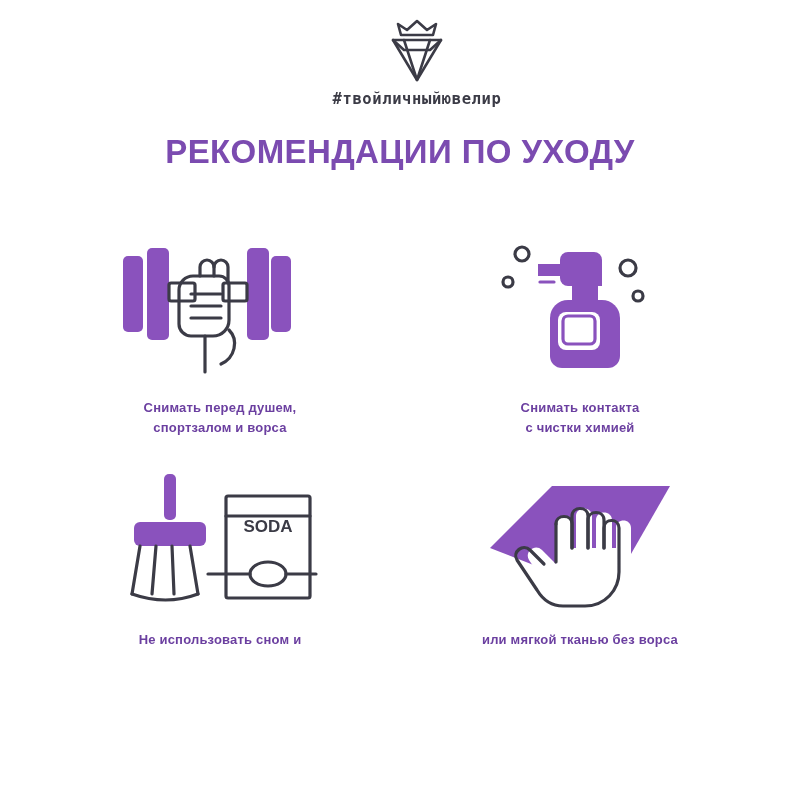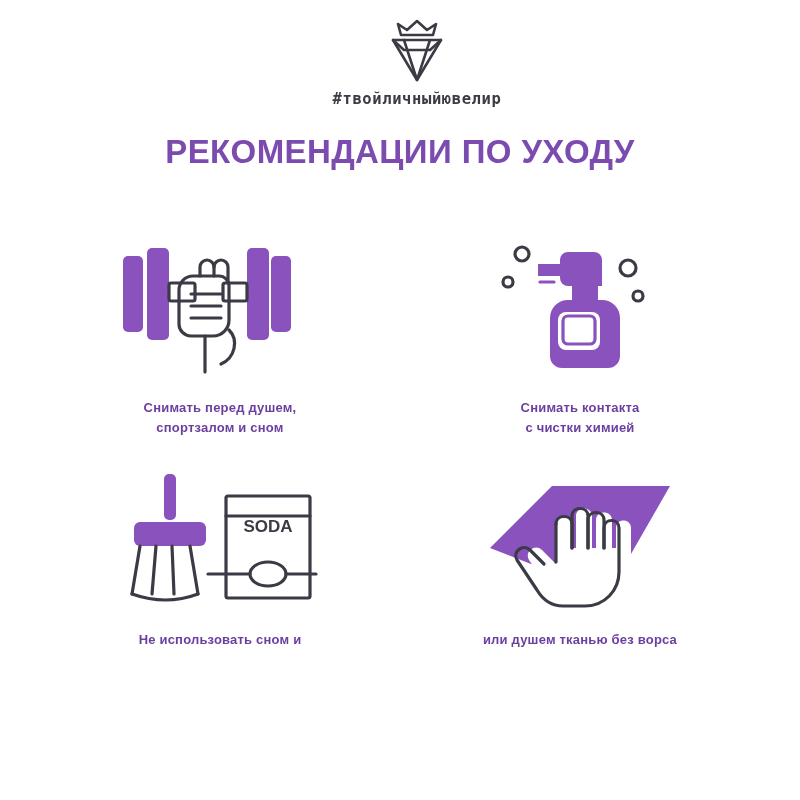--- a/index.html
+++ b/index.html
@@ -147,21 +147,21 @@
           <path class="st" d="M86 56 h30"></path>
           <path class="st" d="M86 68 h30"></path>
           <path class="st" d="M86 80 h30"></path>
 
           <path class="st" d="M100 98 v36"></path>
           <path class="st" d="M124 92 c10 10 6 28 -8 34"></path>
         </svg>
       </div>
       <div class="caption">
         <span class="cline">Снимать перед душем,</span>
-        <span class="cline">спортзалом и сном</span>
+        <span class="cline">спортзалом и ворса</span>
       </div>
     </div>
 
     <div class="cell">
       <div class="art">
         <svg width="200" height="150" viewBox="0 0 200 150" xmlns="http://www.w3.org/2000/svg" aria-hidden="true">
 
           <circle class="st" cx="42" cy="16" r="7"></circle>
           <circle class="st" cx="28" cy="44" r="5"></circle>
           <circle class="st" cx="148" cy="30" r="8"></circle>
@@ -222,18 +222,18 @@
 
           <path class="wf" d="M96 54 c0 -10 16 -10 16 0 v24 h4 v-32 c0 -10 16 -10 16 0 v32 h4 v-28 c0 -10 16 -10 16 0 v28 h4 v-20 c0 -10 15 -10 15 0 v44 c0 18 -14 34 -34 34 h-22 c-12 0 -20 -6 -26 -16 l-20 -30 c-5 -8 6 -17 13 -10 l14 14 z"></path>
           <path class="st" d="M96 54 c0 -10 16 -10 16 0 v24"></path>
           <path class="st" d="M112 78 v-32 c0 -10 16 -10 16 0 v32"></path>
           <path class="st" d="M128 78 v-28 c0 -10 16 -10 16 0 v28"></path>
           <path class="st" d="M144 78 v-20 c0 -10 15 -10 15 0 v44 c0 18 -14 34 -34 34 h-22 c-12 0 -20 -6 -26 -16 l-20 -30 c-5 -8 6 -17 13 -10 l14 14"></path>
           <path class="st" d="M96 54 v38"></path>
         </svg>
       </div>
       <div class="caption">
-        <span class="cline">или душем тканью без ворса</span>
+        <span class="cline">или мягкой тканью без ворса</span>
       </div>
     </div>
 
   </div>
 </div>
 
 </body></html>

